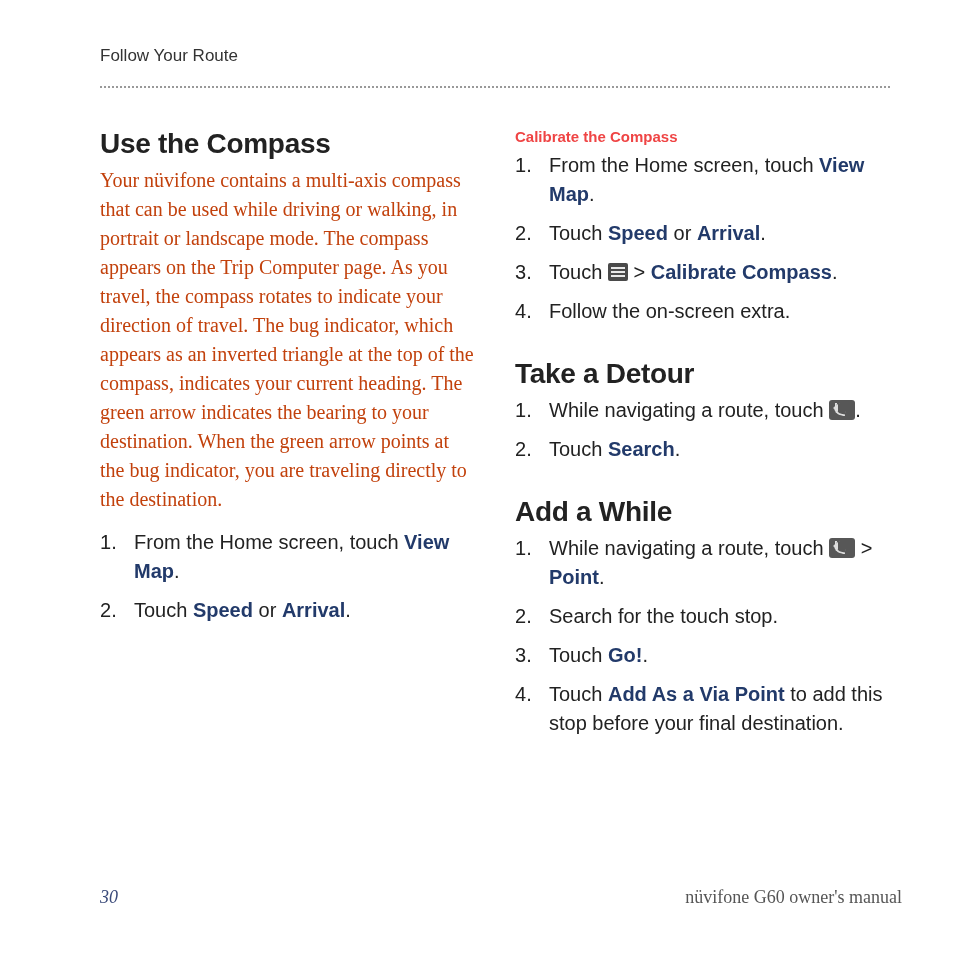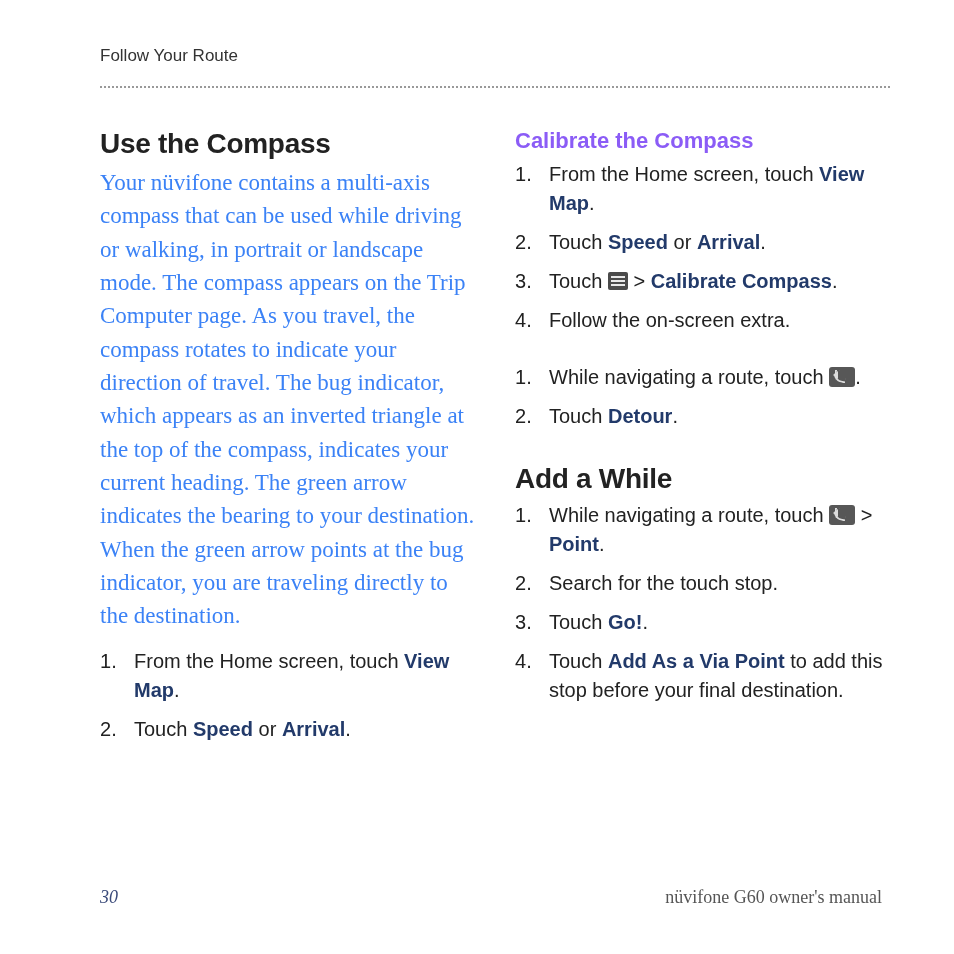--- a/index.html
+++ b/index.html
@@ -35,30 +35,30 @@
     font-weight: bold;
     font-size: 28px;
     color: #222;
     margin-top: 4px;
     margin-bottom: 6px;
     letter-spacing: -0.3px;
   }
   h3.subsection {
     font-family: Arial, Helvetica, sans-serif;
     font-weight: bold;
-    font-size: 22px;
-    color: #8b5cf6;
+    font-size: 15px;
+    color: #ef4444;
     margin-top: 4px;
     margin-bottom: 6px;
   }
   p.body {
     font-family: Georgia, 'Times New Roman', serif;
-    font-size: 23px;
+    font-size: 20px;
     line-height: 1.45;
-    color: #3b82f6;
+    color: #c2410c;
     margin-bottom: 14px;
   }
   ol.steps {
     list-style: none;
     counter-reset: step;
     font-family: Arial, Helvetica, sans-serif;
     font-size: 20px;
     line-height: 1.45;
     color: #222;
   }
@@ -120,21 +120,21 @@
     position: absolute;
     left: 4px; top: 4px;
     width: 0; height: 0;
     border-right: 5px solid #ddd;
     border-top: 4px solid transparent;
     border-bottom: 4px solid transparent;
   }
   .footer {
     position: absolute;
     left: 100px;
-    right: 72px;
+    right: 52px;
     bottom: 46px;
     display: flex;
     justify-content: space-between;
     align-items: flex-end;
     margin-top: 46px;
   }
   .page-no {
     font-style: italic;
     color: #3a4a7a;
     font-family: Georgia, serif;
@@ -181,26 +181,27 @@
       </li>
       <li>
         <span>Touch </span><span class="icon-menu"></span><span> &gt; </span><span class="emph">Calibrate Compass</span><span>.</span>
       </li>
       <li>
         <span>Follow the on-screen extra.</span>
       </li>
     </ol>
 
     <div class="spacer-top"></div>
+    <h2 class="section">Take a Detour</h2>
     <ol class="steps">
       <li>
         <span>While navigating a route, touch </span><span class="icon-back"></span><span>.</span>
       </li>
       <li>
-        <span>Touch </span><span class="emph">Detour</span><span>.</span>
+        <span>Touch </span><span class="emph">Search</span><span>.</span>
       </li>
     </ol>
 
     <div class="spacer-top"></div>
     <h2 class="section">Add a While</h2>
     <ol class="steps">
       <li>
         <span>While navigating a route, touch </span><span class="icon-back"></span><span> &gt; </span><span class="emph">Point</span><span>.</span>
       </li>
       <li>

